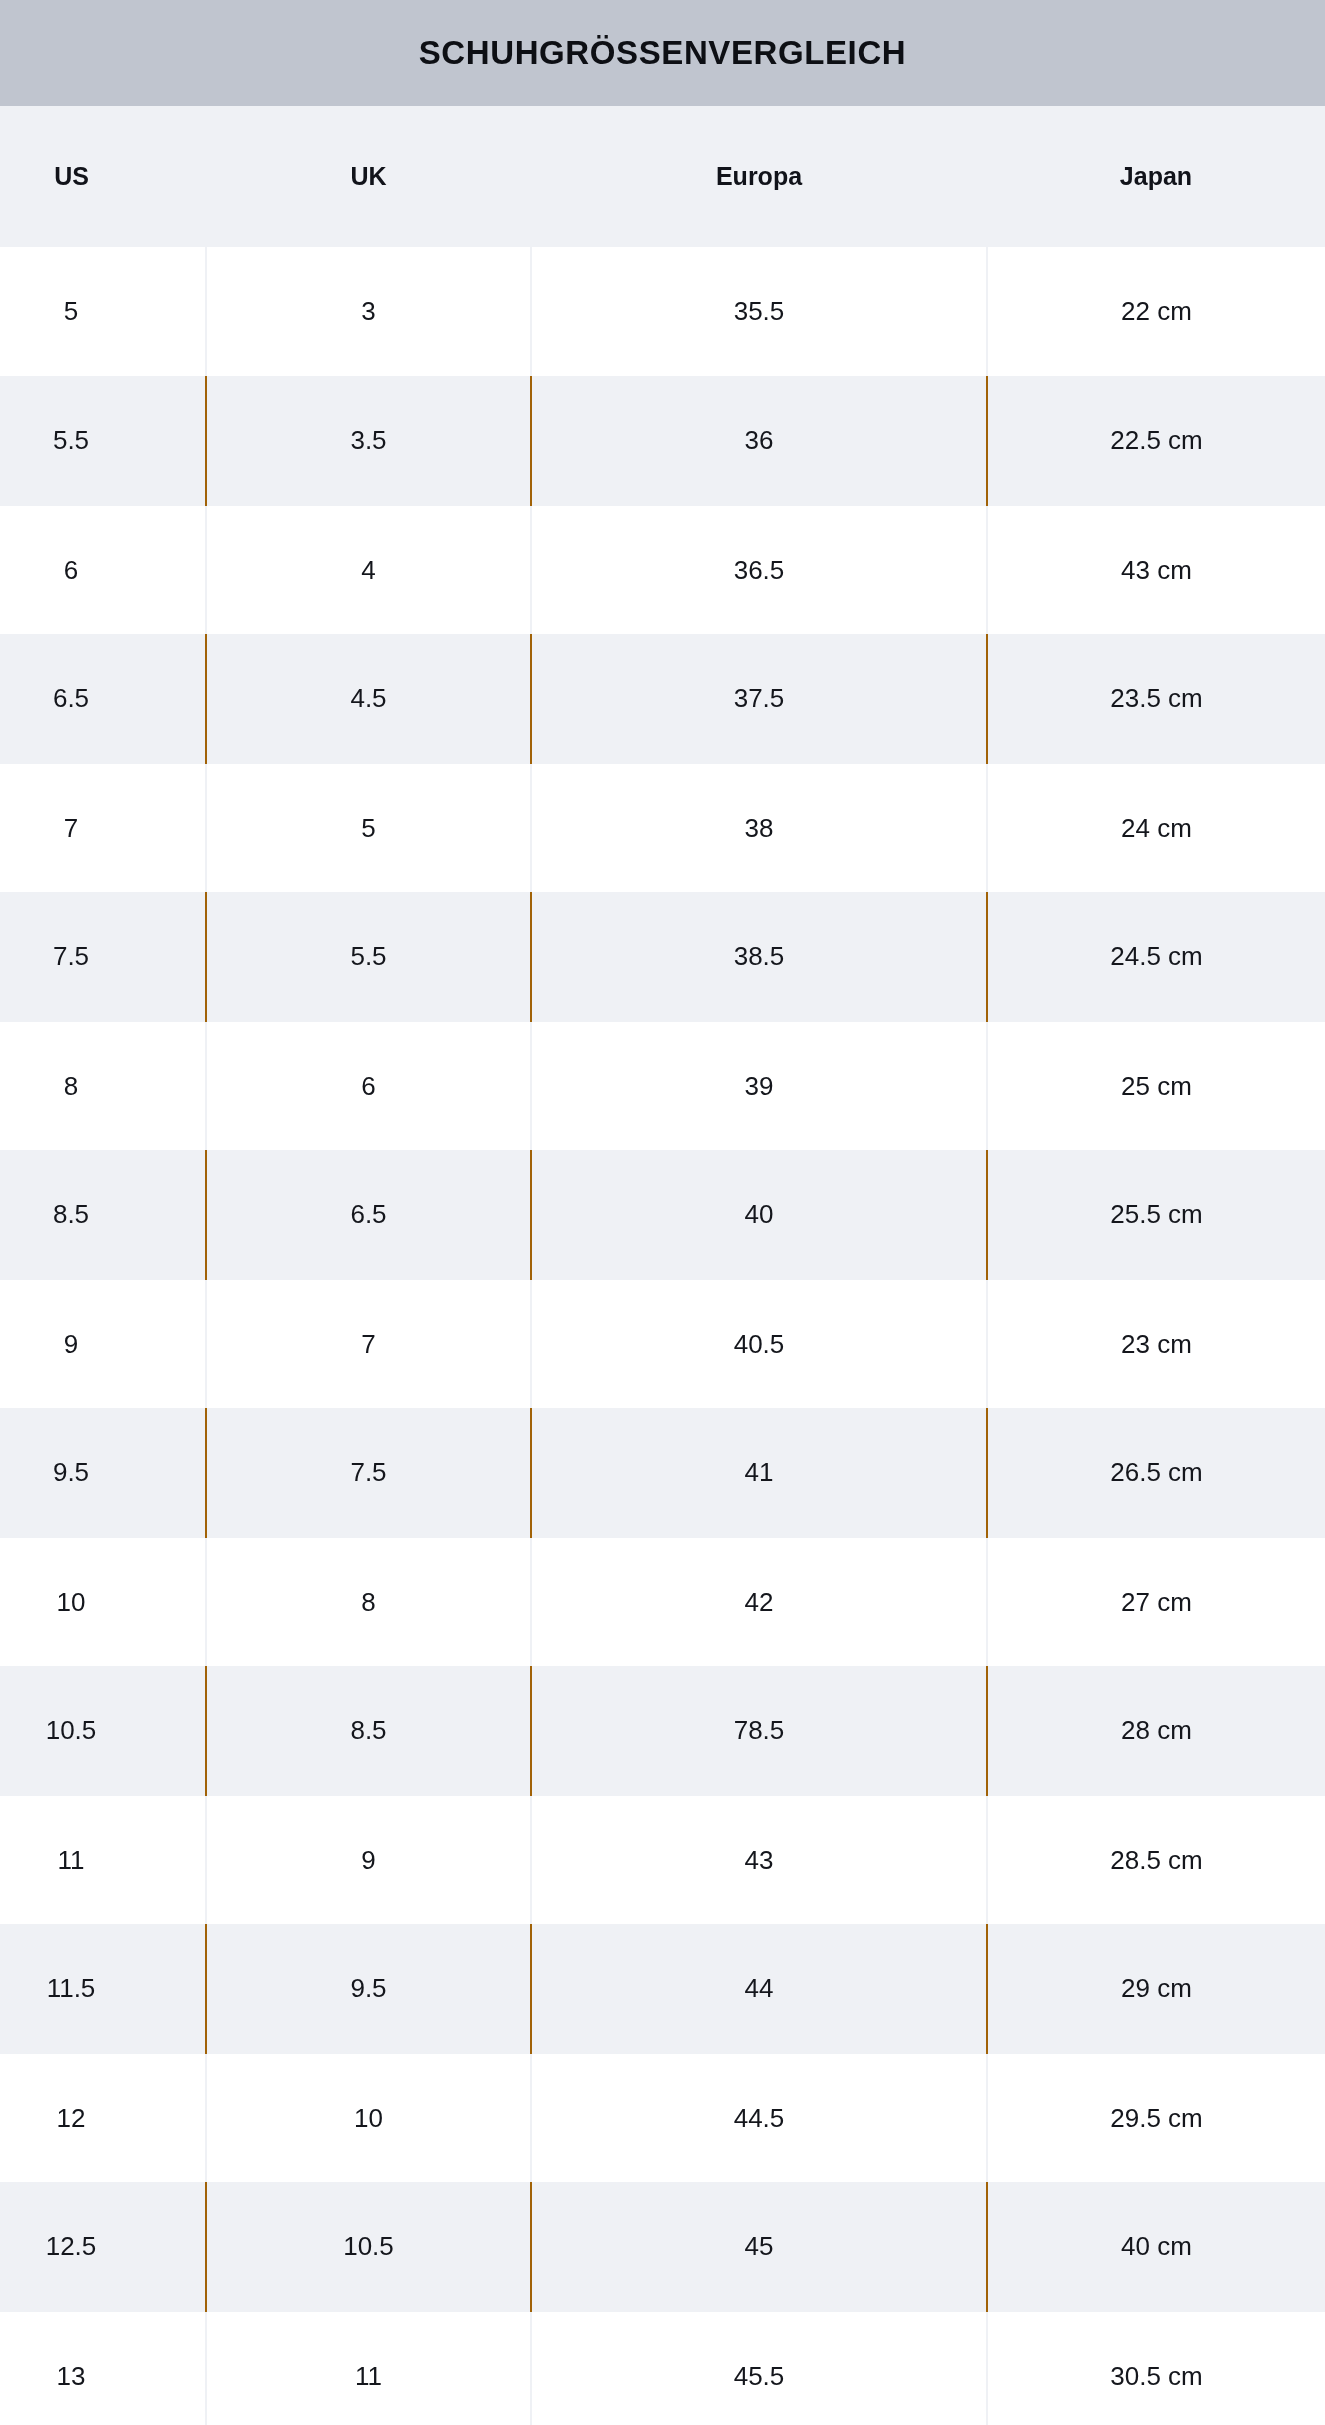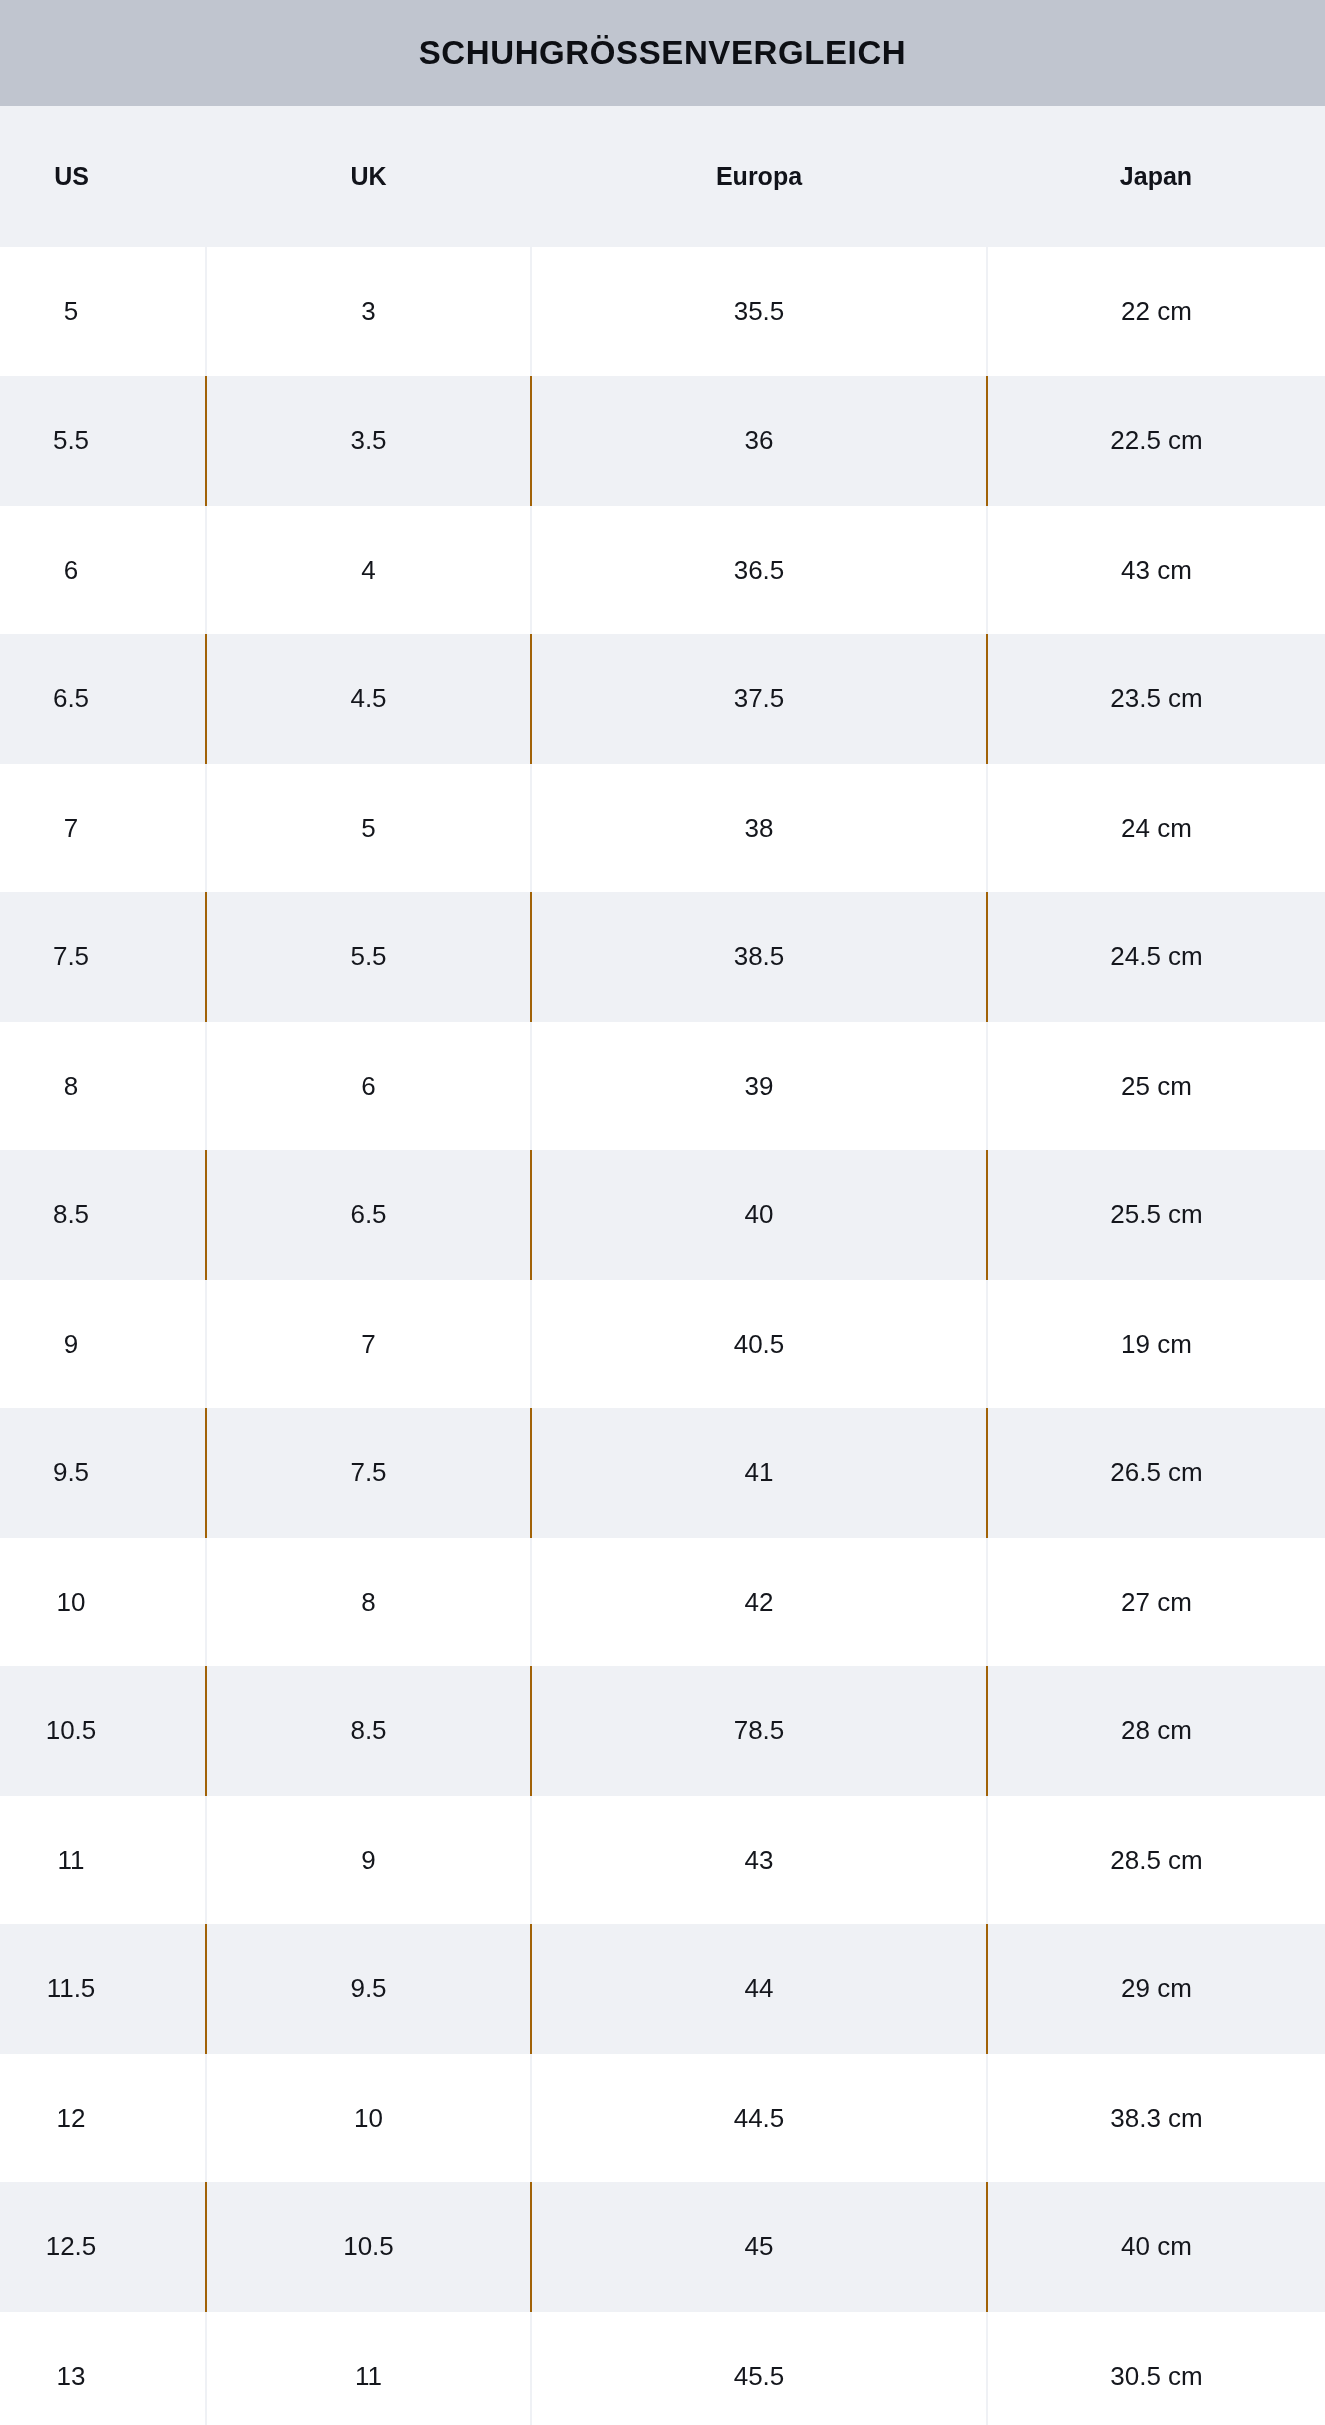--- a/index.html
+++ b/index.html
@@ -157,21 +157,21 @@
         <tr class="row-even">
           <td>8.5</td>
           <td>6.5</td>
           <td>40</td>
           <td>25.5 cm</td>
         </tr>
         <tr class="row-odd">
           <td>9</td>
           <td>7</td>
           <td>40.5</td>
-          <td>19 cm</td>
+          <td>23 cm</td>
         </tr>
         <tr class="row-even">
           <td>9.5</td>
           <td>7.5</td>
           <td>41</td>
           <td>26.5 cm</td>
         </tr>
         <tr class="row-odd">
           <td>10</td>
           <td>8</td>
@@ -193,21 +193,21 @@
         <tr class="row-even">
           <td>11.5</td>
           <td>9.5</td>
           <td>44</td>
           <td>29 cm</td>
         </tr>
         <tr class="row-odd">
           <td>12</td>
           <td>10</td>
           <td>44.5</td>
-          <td>38.3 cm</td>
+          <td>29.5 cm</td>
         </tr>
         <tr class="row-even">
           <td>12.5</td>
           <td>10.5</td>
           <td>45</td>
           <td>40 cm</td>
         </tr>
         <tr class="row-odd">
           <td>13</td>
           <td>11</td>

